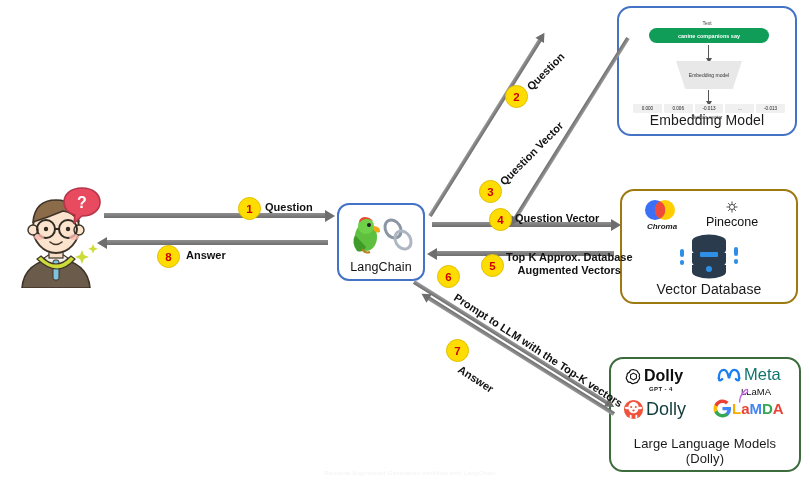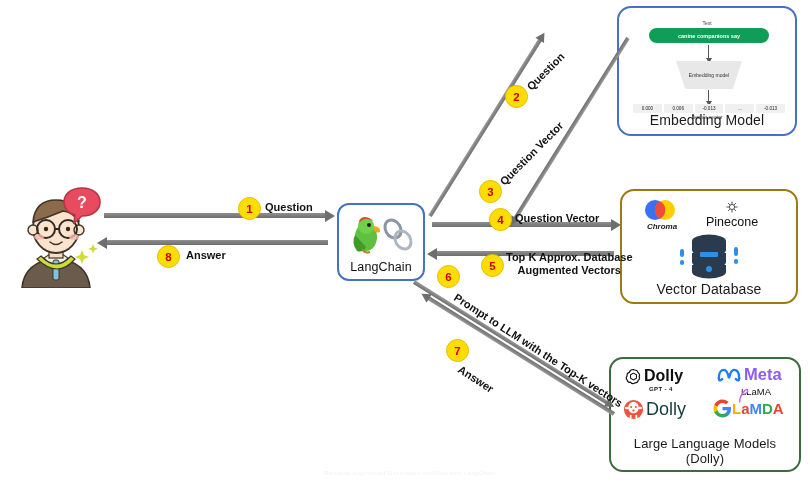--- a/index.html
+++ b/index.html
@@ -57,21 +57,21 @@
               font-size:8px;font-weight:bold;color:#1a1a1a;font-style:italic;}
   #pinecone{position:absolute;left:84px;top:10px;font-size:12.5px;color:#111;
             display:flex;align-items:center;gap:2px;flex-direction:column;}
   #db-icon{position:absolute;left:56px;top:42px;width:62px;height:46px;}
 
   
   .llm-cell{position:absolute;display:flex;align-items:center;}
   #openai{left:14px;top:8px;font-size:16px;font-weight:bold;color:#0d0d0d;gap:2px;}
   #gpt4{position:absolute;left:38px;top:27px;font-size:6px;font-weight:bold;
         letter-spacing:.4px;color:#111;}
-  #meta{left:106px;top:6px;font-size:16.5px;color:#8b5cf6;gap:3px;font-weight:700;}
+  #meta{left:106px;top:6px;font-size:16.5px;color:#0f766e;gap:3px;font-weight:400;}
   #llama{position:absolute;left:110px;top:27px;width:70px;text-align:center;
          font-size:9.5px;color:#111;}
   #dolly{left:12px;top:40px;font-size:18px;font-weight:normal;color:#123c3c;gap:2px;}
   #lamda{left:102px;top:40px;font-size:15px;font-weight:bold;gap:0;}
 
   
   #person{position:absolute;left:8px;top:188px;width:96px;height:100px;}
 
   
   .harrow{position:absolute;height:5px;background:linear-gradient(#8f8f8f,#6e6e6e);}

